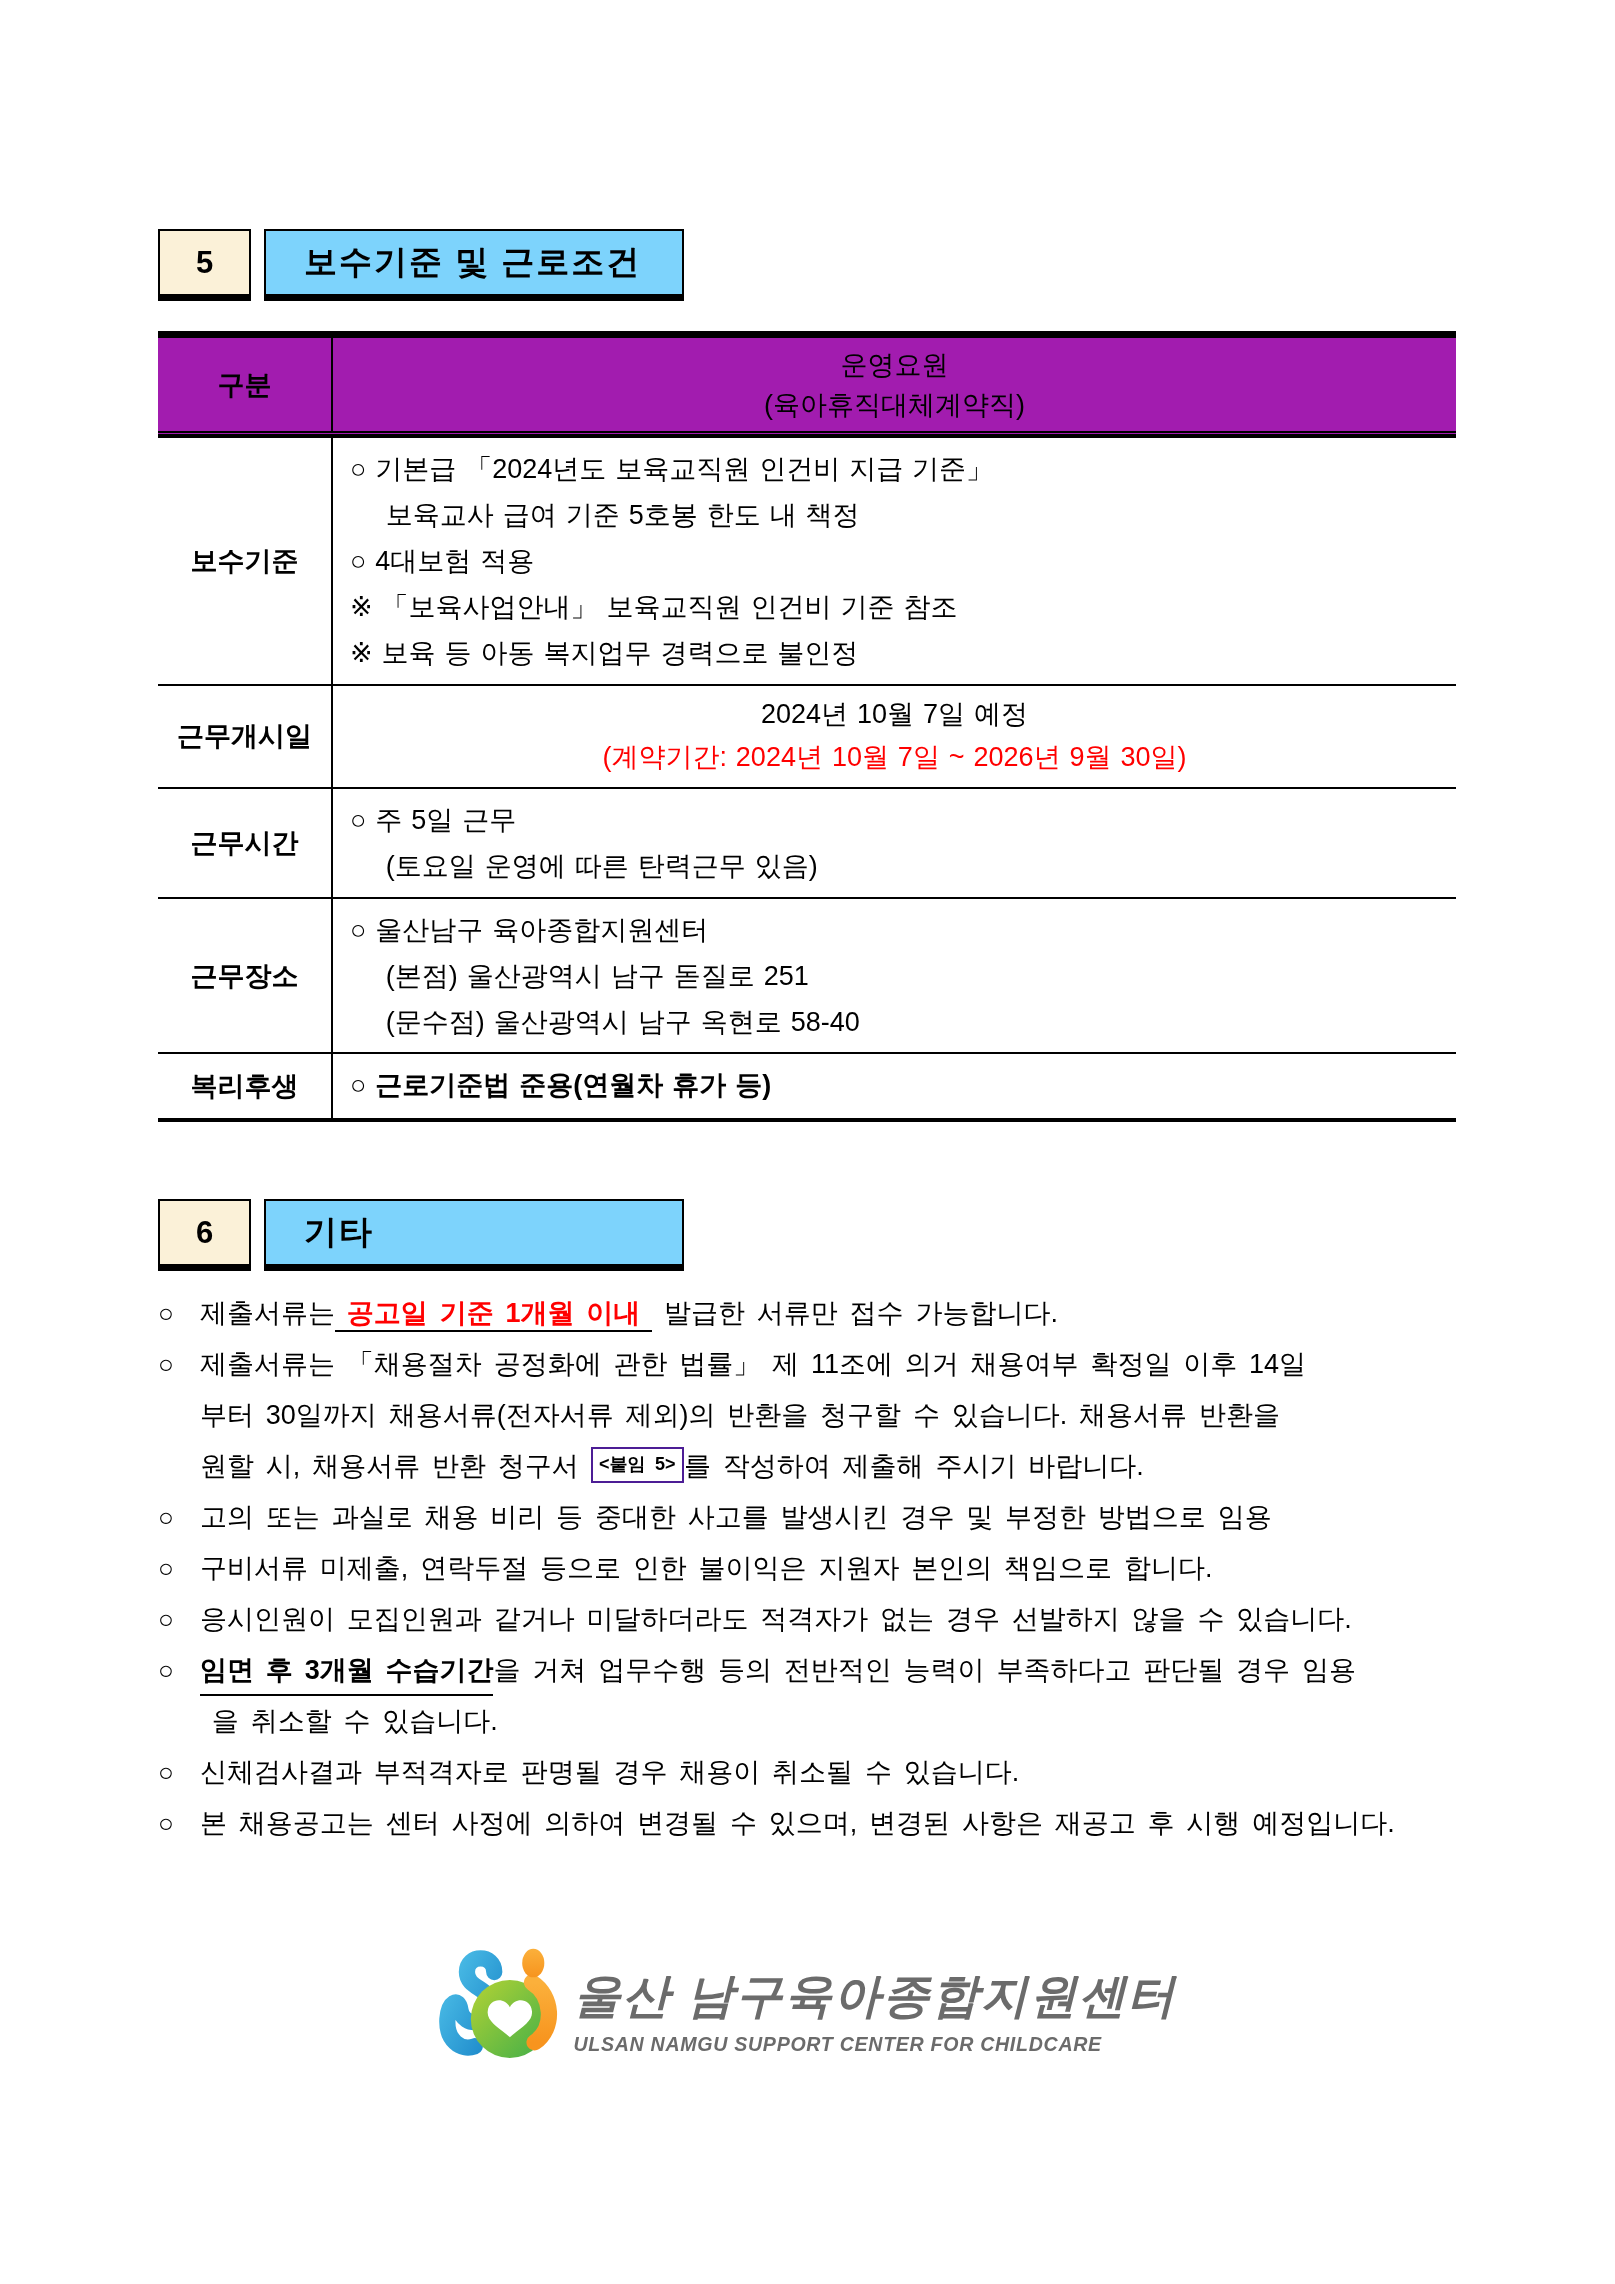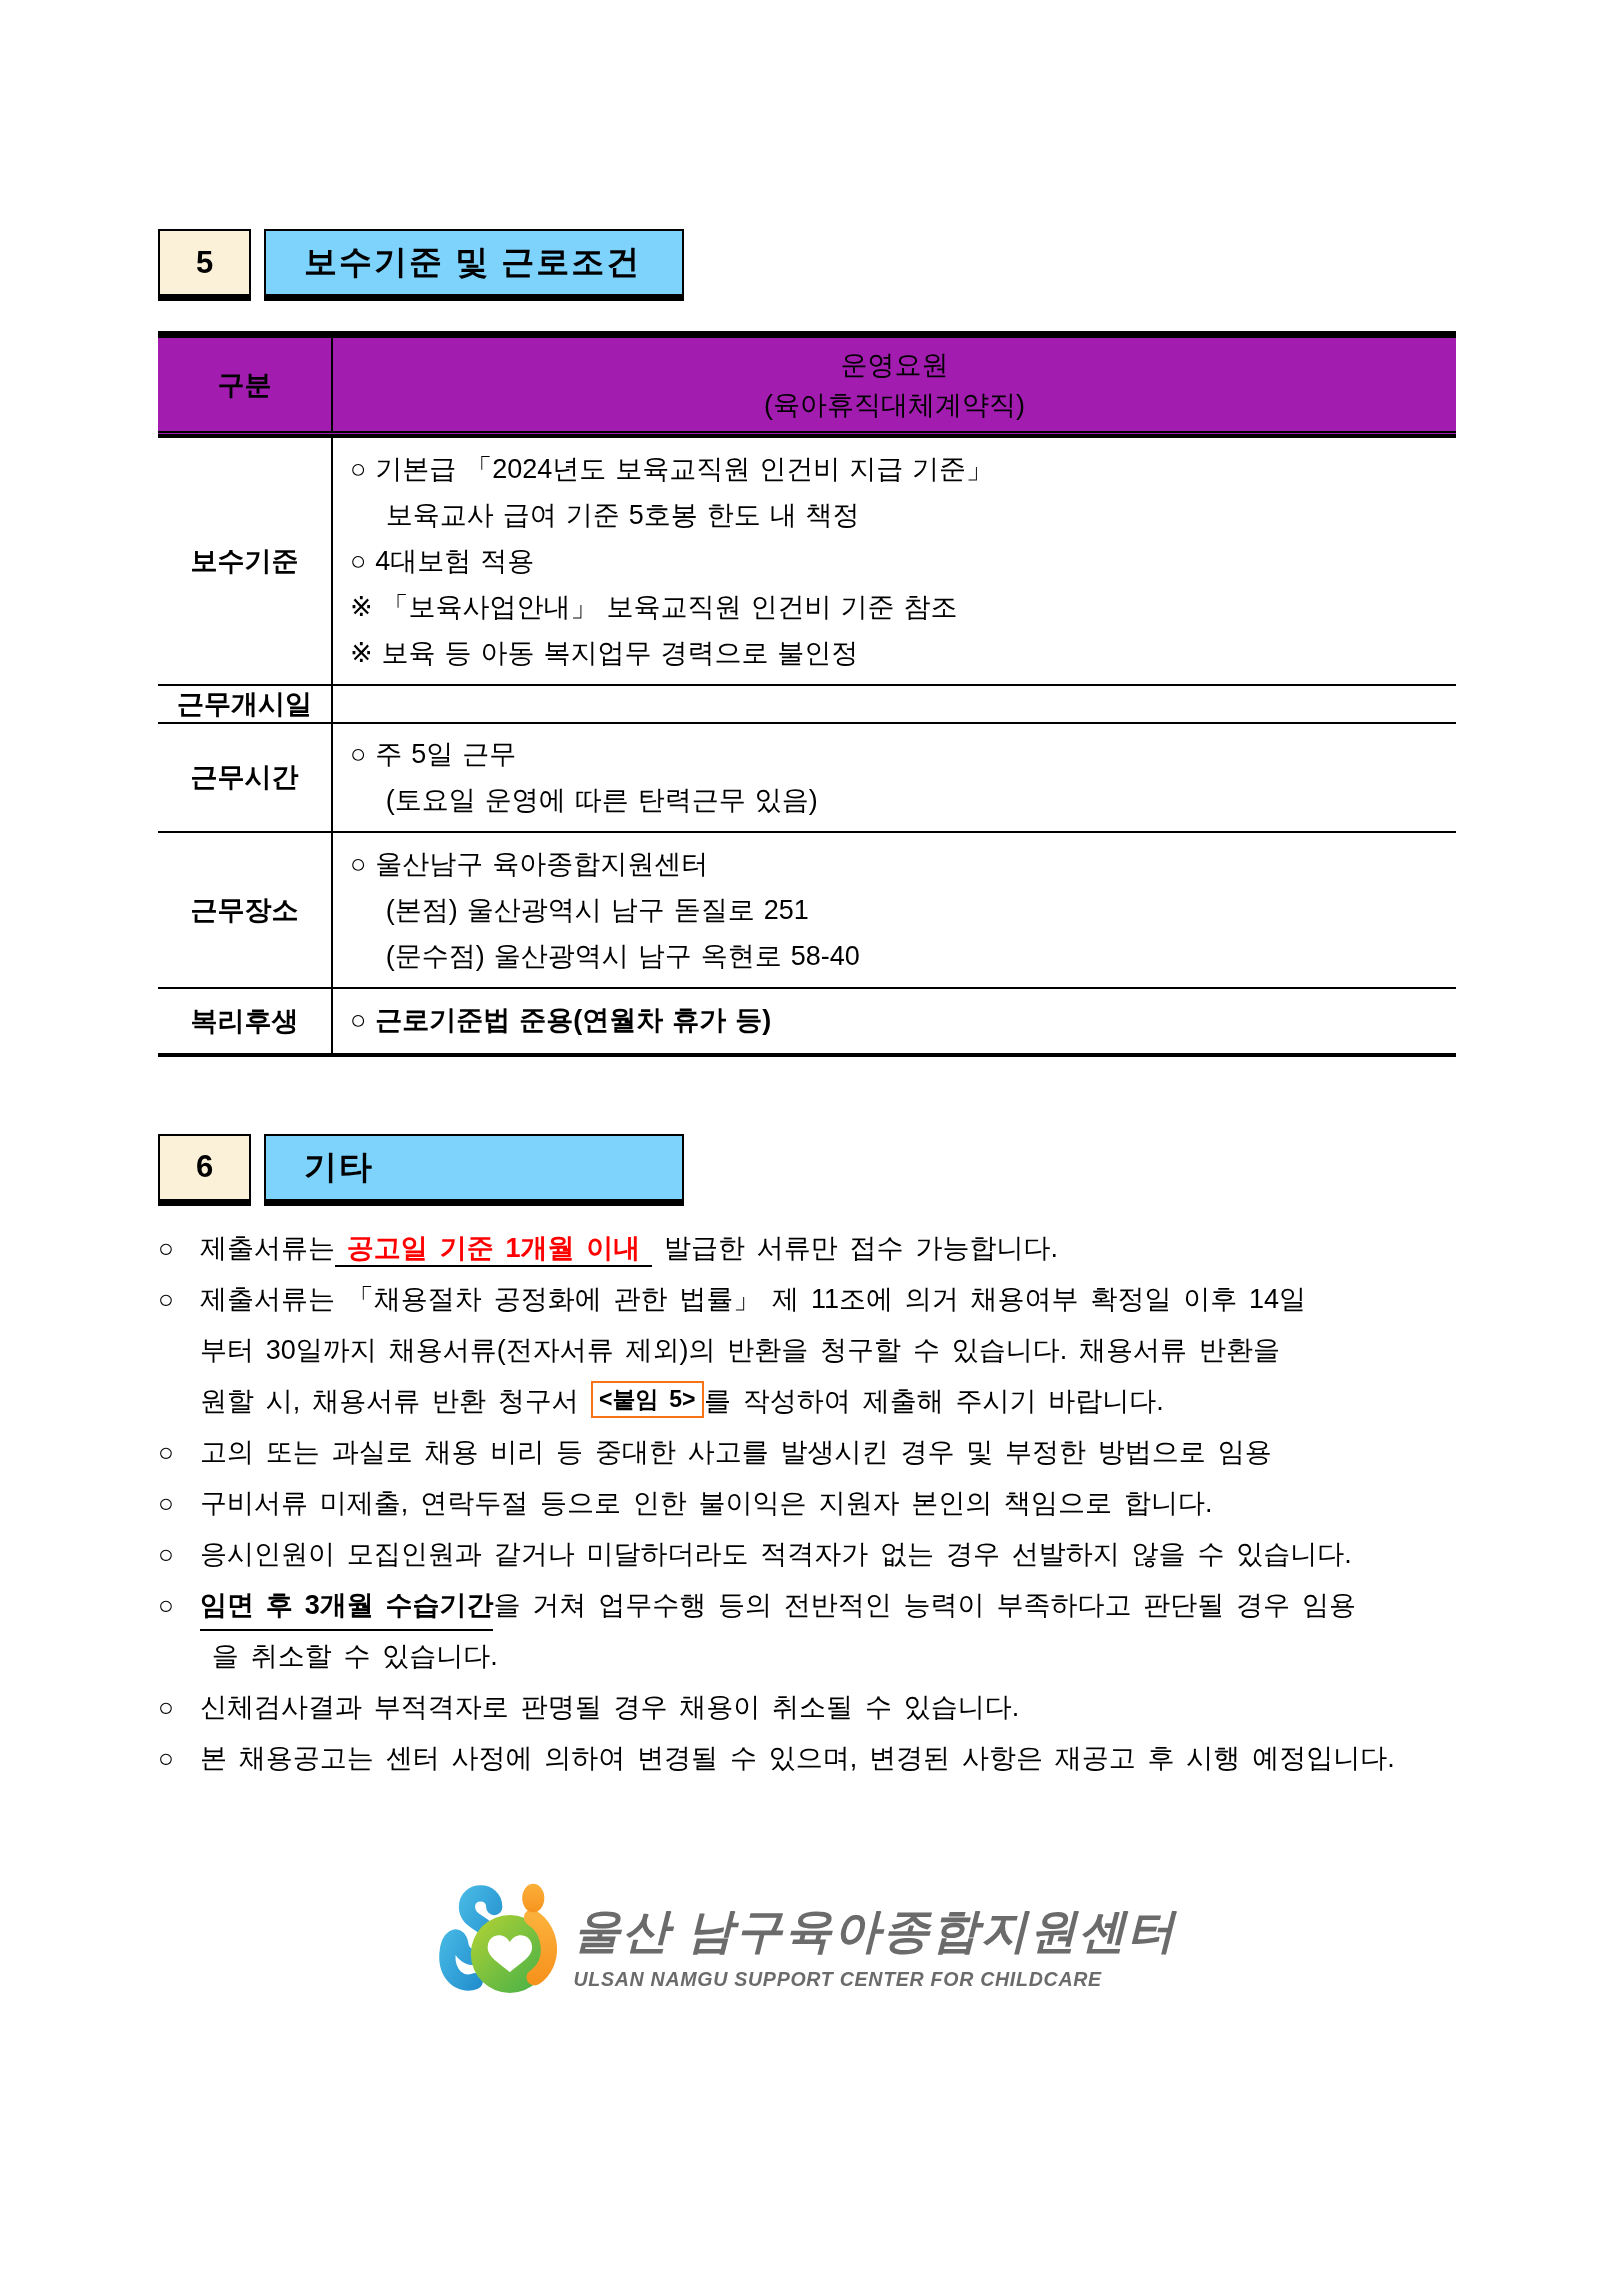--- a/index.html
+++ b/index.html
@@ -54,21 +54,21 @@
 
   
   .bullets { margin-top:17px; font-size:27px; word-spacing:0.16em; }
   .bullet { display:flex; align-items:flex-start; }
   .bullet .marker { width:42px; flex-shrink:0; font-size:26px; line-height:51px; }
   .btext { flex:1; line-height:51px; }
   .bline { white-space:pre-wrap; }
   .red-u { color:#FF0000; font-weight:bold; border-bottom:2.6px solid #000; padding-bottom:2px; }
   .bold-u { font-weight:bold; border-bottom:2.6px solid #000; padding-bottom:9px; }
   .attach-box {
-    display:inline-block; border:2px solid #f97316; font-weight:bold; font-size:23px;
+    display:inline-block; border:2px solid #4c1d95; font-weight:bold; font-size:18px;
     line-height:31px; padding:0.7px 6.5px; vertical-align:middle; position:relative; top:-3.3px;
     white-space:nowrap;
   }
 
   
   .logo { margin-top:93px; display:flex; justify-content:center; align-items:center; gap:2px;font-style:italic; }
   .logo-mark { width:134px; height:137px; flex-shrink:0; }
   .logo-text { display:flex; flex-direction:column; }
   .logo-kr { font-size:47px; font-weight:600; color:#6B6B6B; letter-spacing:2px; }
   .logo-en { font-size:19.6px; font-weight:bold; color:#6B6B6B; letter-spacing:0.7px; margin-top:5.2px; }
@@ -99,20 +99,24 @@
           <div class="cell-line">○ 기본급 「2024년도 보육교직원 인건비 지급 기준」</div>
           <div class="cell-line">    보육교사 급여 기준 5호봉 한도 내 책정</div>
           <div class="cell-line">○ 4대보험 적용</div>
           <div class="cell-line">※ 「보육사업안내」 보육교직원 인건비 기준 참조</div>
           <div class="cell-line">※ 보육 등 아동 복지업무 경력으로 불인정</div>
         </div>
       </div>
 
       <div class="tr row-gaesi">
         <div class="td-label">근무개시일</div>
+        <div class="td-content centered">
+          <div class="cell-line">2024년 10월 7일 예정</div>
+          <div class="cell-line red-text">(계약기간: 2024년 10월 7일 ~ 2026년 9월 30일)</div>
+        </div>
       </div>
 
       <div class="tr row-sigan">
         <div class="td-label">근무시간</div>
         <div class="td-content">
           <div class="cell-line">○ 주 5일 근무</div>
           <div class="cell-line">    (토요일 운영에 따른 탄력근무 있음)</div>
         </div>
       </div>
 

